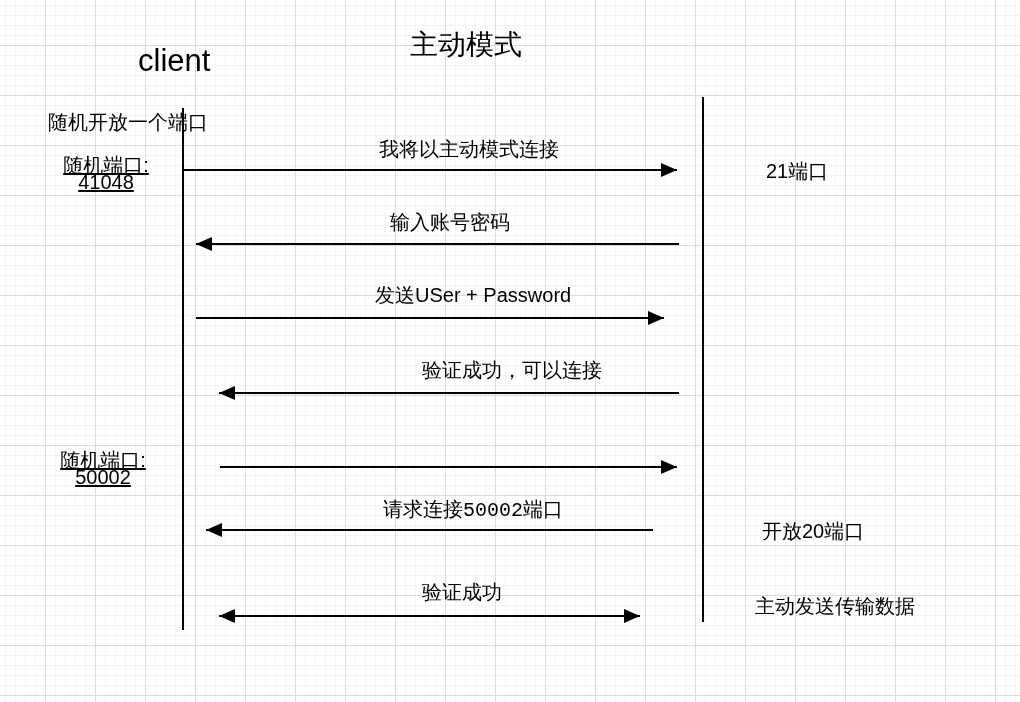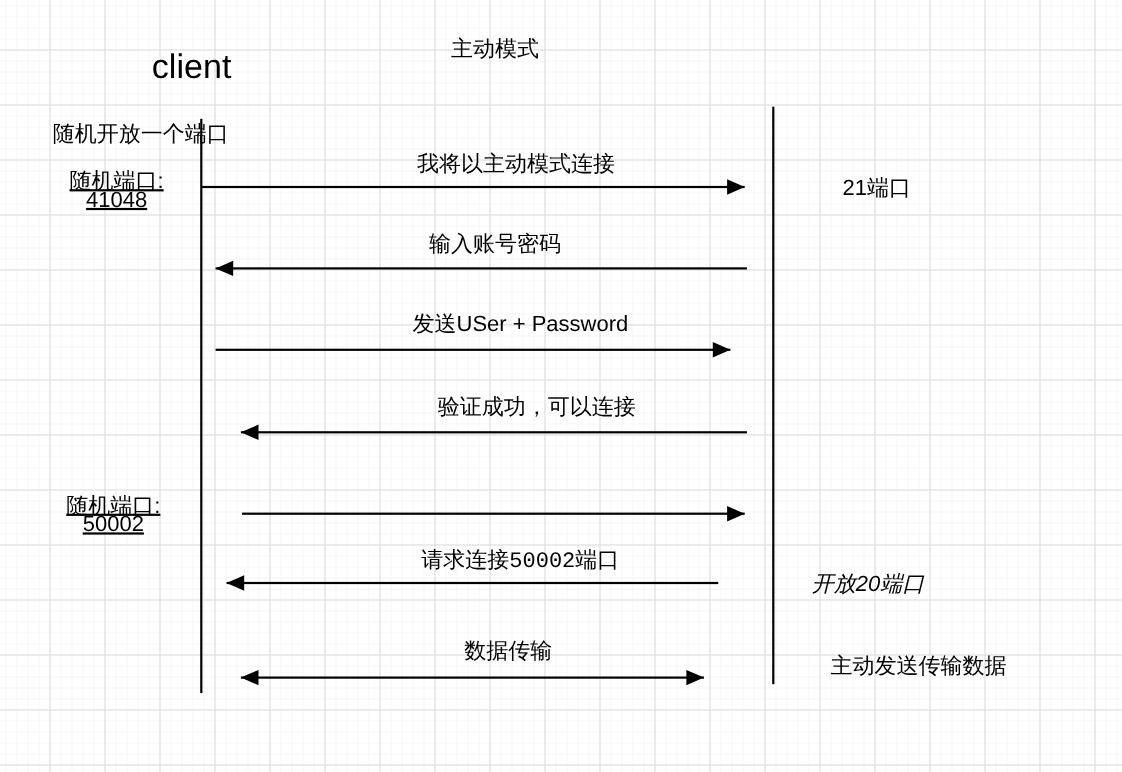--- a/index.html
+++ b/index.html
@@ -15,21 +15,21 @@
       linear-gradient(#dcdcdc 1px, transparent 1px),
       linear-gradient(90deg, #dcdcdc 1px, transparent 1px),
       linear-gradient(#f4f4f4 1px, transparent 1px),
       linear-gradient(90deg, #f4f4f4 1px, transparent 1px);
     background-size: 50px 50px, 50px 50px, 10px 10px, 10px 10px;
     background-position: -5px -5px;
   }
 
   .abs { position:absolute; white-space:nowrap; }
 
-  .diagram-title { font-size:20px; line-height:28px; }
+  .diagram-title { font-size:28px; line-height:28px; }
   .actor-label  { font-size:31px; line-height:34px; }
 
   .note { font-size:20px; line-height:17px; }
   .note.center { text-align:center;text-decoration:underline; }
 
   .vline { position:absolute; width:0; border-left:2px solid #000000; }
 
   .msg-label { position:absolute; font-size:20px; line-height:17px; white-space:nowrap; }
 
   .hline { position:absolute; height:0; border-top:2px solid #000000; }
@@ -64,52 +64,52 @@
     <div>41048</div>
   </div>
 
   <div class="abs note center" style="left:53px; top:452px; width:100px;">
     <div>随机端口:</div>
     <div>50002</div>
   </div>
 
   <div class="abs note" style="left:766px; top:163px;">21端口</div>
 
-  <div class="abs note" style="left:738px; top:523px;font-style:italic;">开放20端口</div>
+  <div class="abs note" style="left:762px; top:523px;">开放20端口</div>
 
   <div class="abs note" style="left:755px; top:598px;">主动发送传输数据</div>
 
   <div class="msg-label" style="left:379px; top:141px;">我将以主动模式连接</div>
   <div class="hline" style="left:183px; top:169px; width:494px;">
     <span class="ah ah-r"></span>
   </div>
 
   <div class="msg-label" style="left:390px; top:214px;">输入账号密码</div>
   <div class="hline" style="left:196px; top:243px; width:483px;">
     <span class="ah ah-l"></span>
   </div>
 
   <div class="msg-label" style="left:375px; top:287px;">发送USer + Password</div>
   <div class="hline" style="left:196px; top:317px; width:468px;">
     <span class="ah ah-r"></span>
   </div>
 
-  <div class="msg-label" style="left:398px; top:362px;">验证成功，可以连接</div>
+  <div class="msg-label" style="left:422px; top:362px;">验证成功，可以连接</div>
   <div class="hline" style="left:219px; top:392px; width:460px;">
     <span class="ah ah-l"></span>
   </div>
 
   <div class="hline" style="left:220px; top:466px; width:457px;">
     <span class="ah ah-r"></span>
   </div>
 
   <div class="msg-label" style="left:383px; top:502px;font-family:Liberation Mono, monospace;">请求连接50002端口</div>
   <div class="hline" style="left:206px; top:529px; width:447px;">
     <span class="ah ah-l"></span>
   </div>
 
-  <div class="msg-label" style="left:422px; top:584px;">数据传输</div>
+  <div class="msg-label" style="left:422px; top:584px;">验证成功</div>
   <div class="hline" style="left:219px; top:615px; width:421px;">
     <span class="ah ah-l"></span>
     <span class="ah ah-r"></span>
   </div>
 
 </div>
 
 </body></html>

